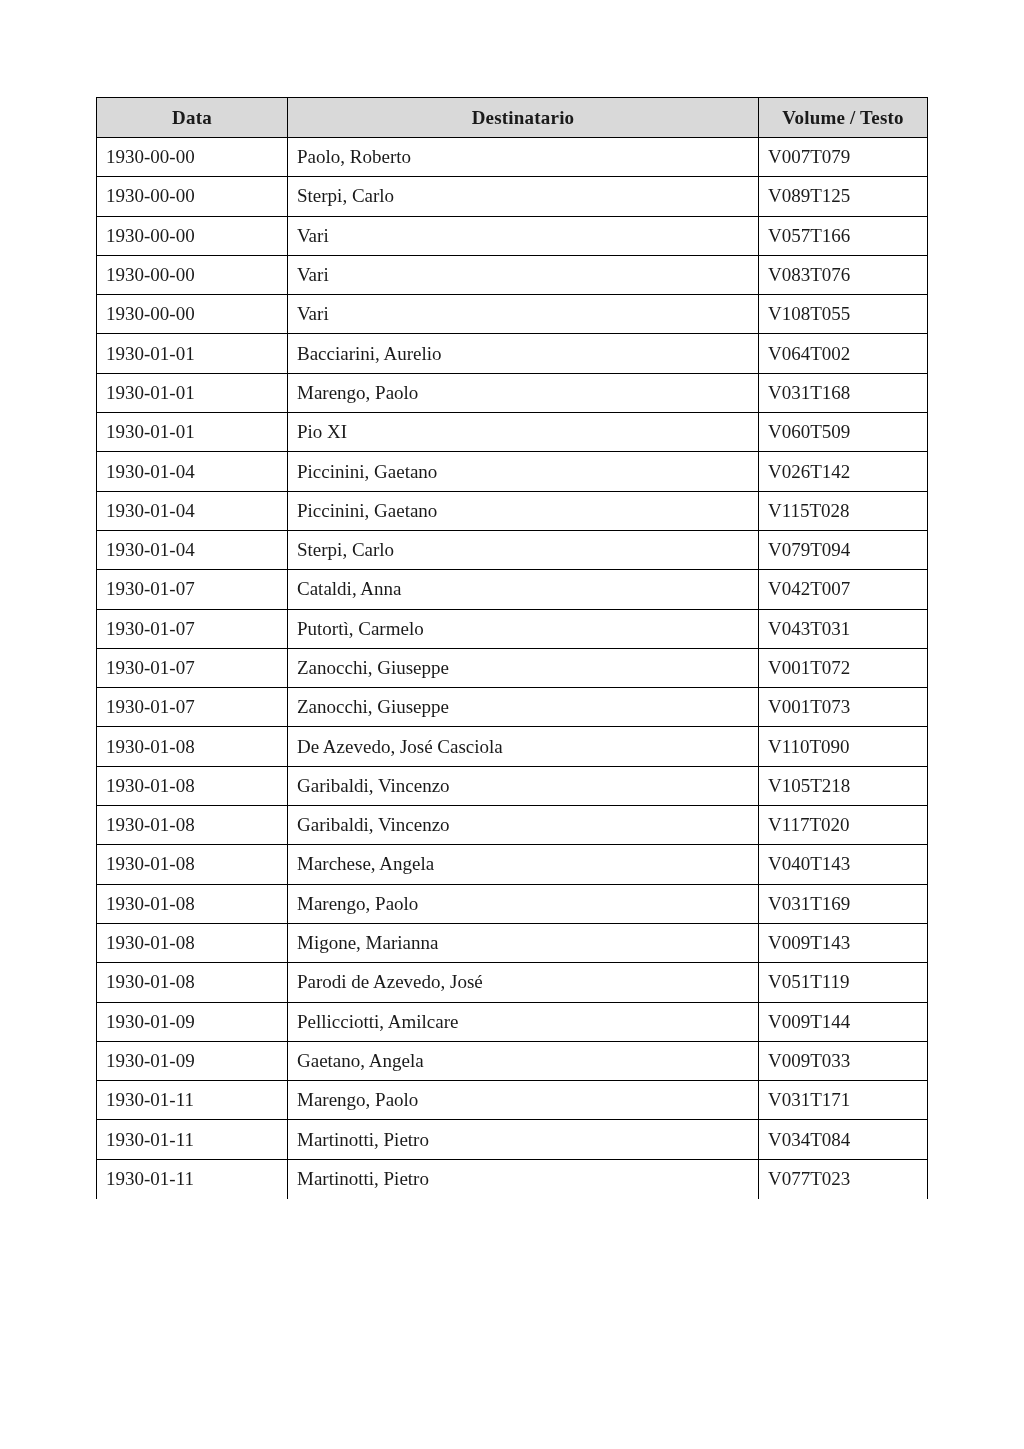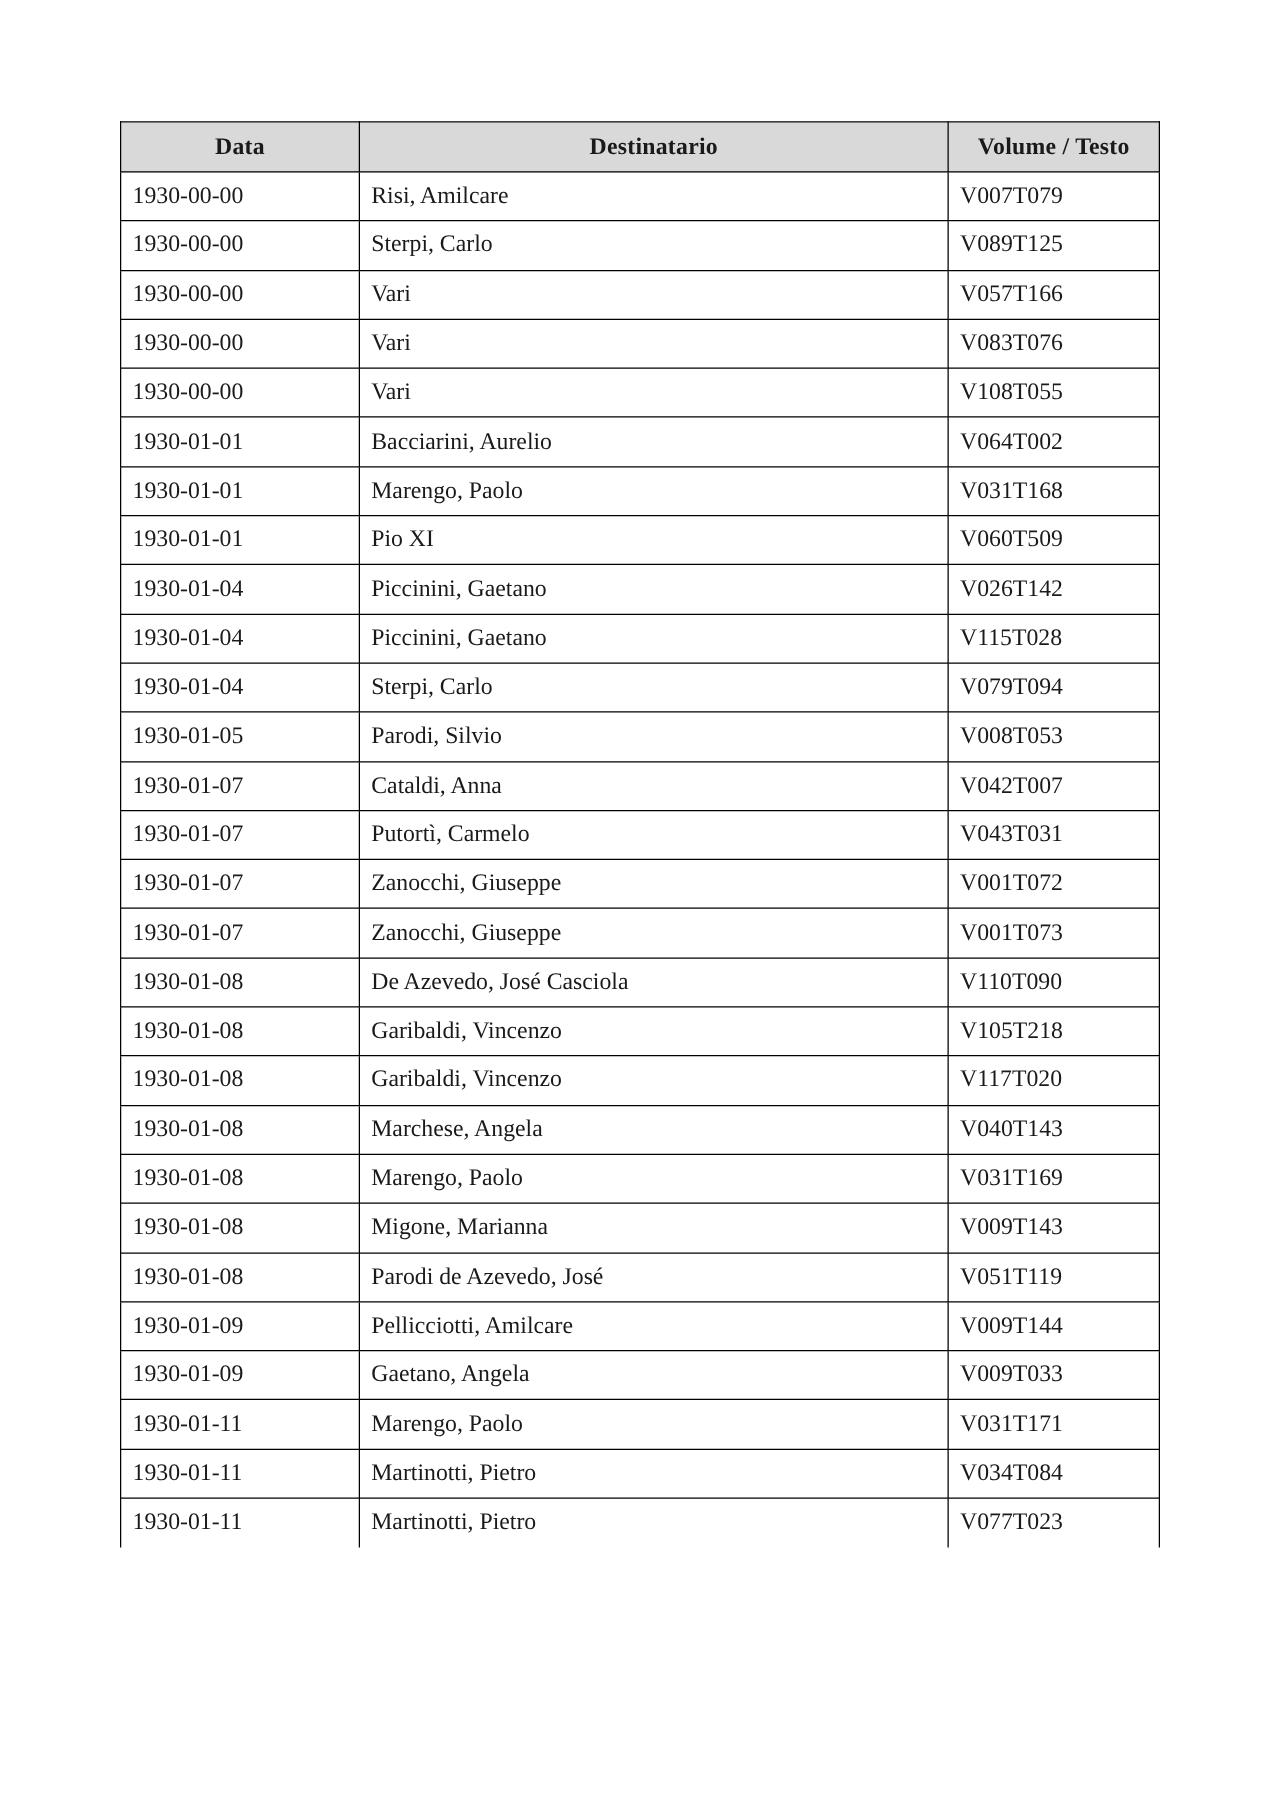--- a/index.html
+++ b/index.html
@@ -70,21 +70,21 @@
     <thead>
       <tr>
         <th>Data</th>
         <th>Destinatario</th>
         <th>Volume / Testo</th>
       </tr>
     </thead>
     <tbody>
         <tr>
           <td>1930-00-00</td>
-          <td>Risi, Amilcare</td>
+          <td>Paolo, Roberto</td>
           <td>V007T079</td>
         </tr>
         <tr>
           <td>1930-00-00</td>
           <td>Sterpi, Carlo</td>
           <td>V089T125</td>
         </tr>
         <tr>
           <td>1930-00-00</td>
           <td>Vari</td>
@@ -122,25 +122,20 @@
         </tr>
         <tr>
           <td>1930-01-04</td>
           <td>Piccinini, Gaetano</td>
           <td>V115T028</td>
         </tr>
         <tr>
           <td>1930-01-04</td>
           <td>Sterpi, Carlo</td>
           <td>V079T094</td>
-        </tr>
-        <tr>
-          <td>1930-01-05</td>
-          <td>Parodi, Silvio</td>
-          <td>V008T053</td>
         </tr>
         <tr>
           <td>1930-01-07</td>
           <td>Cataldi, Anna</td>
           <td>V042T007</td>
         </tr>
         <tr>
           <td>1930-01-07</td>
           <td>Putortì, Carmelo</td>
           <td>V043T031</td>

